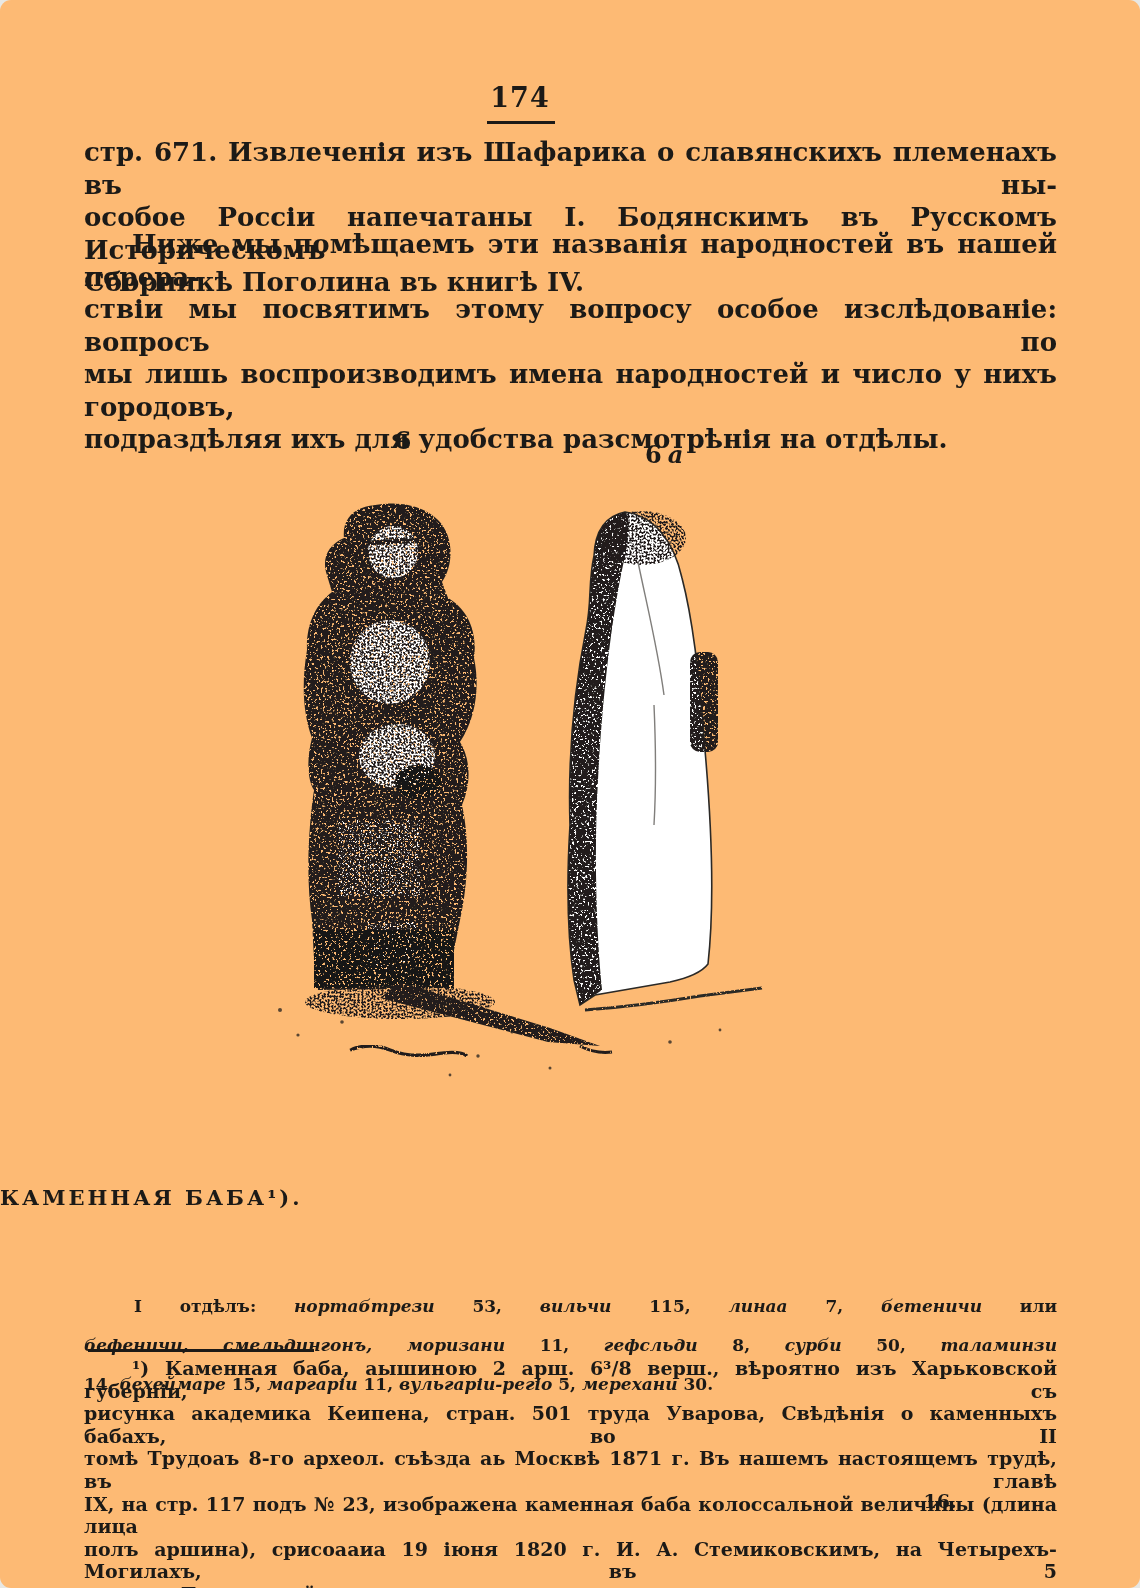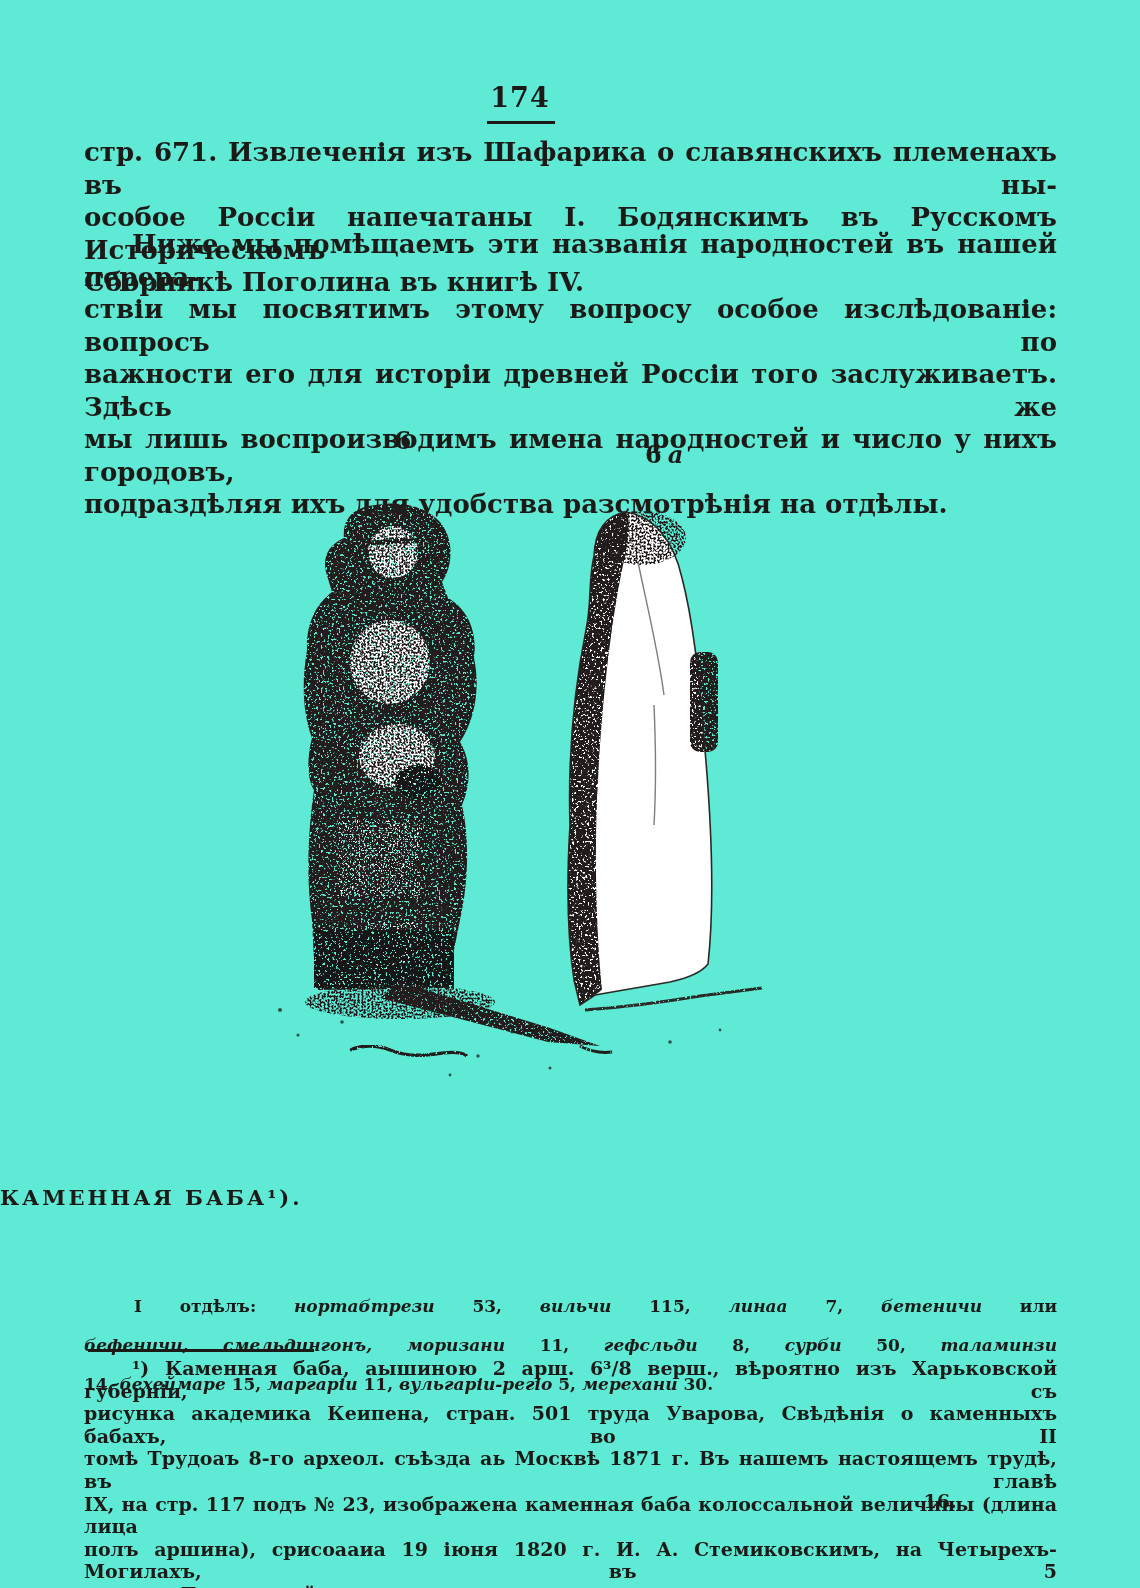--- a/index.html
+++ b/index.html
@@ -1,20 +1,20 @@
 <!DOCTYPE html>
 <html><head>
 <meta charset="utf-8">
 <style>
   html,body{margin:0;padding:0;background:#e8e8e4;}
   .page{
     position:relative; width:1140px; height:1588px; margin:0 auto;
-    background:#5eead4; overflow:hidden;
+    background:#fdba74; overflow:hidden;
     font-family:"DejaVu Serif","Liberation Serif",serif;
-    color:#1c1a17; font-weight:700;
+    color:#1c1a17; font-weight:700;border-radius:11px;
     -webkit-font-smoothing:antialiased;
   }
   .pagenum{
     position:absolute; top:82px; left:0; width:1040px;
     text-align:center; font-size:27px; letter-spacing:1px;
   }
   .pagenum-rule{
     position:absolute; top:121px; left:487px; width:68px; height:3px;
     background:#1c1a17;
   }
@@ -62,21 +62,20 @@
 
   <div class="textblock p1">
       <div class="line">стр. 671. Извлеченія изъ Шафарика о славянскихъ племенахъ въ ны-</div>
       <div class="line">особое Россіи напечатаны І. Бодянскимъ въ Русскомъ Историческомъ</div>
       <div class="line">Сборникѣ Поголина въ книгѣ IV.</div>
     </div>
 
   <div class="textblock p2">
       <div class="line">Ниже мы помѣщаемъ эти названія народностей въ нашей перера-</div>
       <div class="line">ствіи мы посвятимъ этому вопросу особое изслѣдованіе: вопросъ  по</div>
-      <div class="line">важности его для исторіи древней Россіи того заслуживаетъ. Здѣсь же</div>
       <div class="line">мы лишь воспроизводимъ имена народностей и число у нихъ городовъ,</div>
       <div class="line">подраздѣляя ихъ для удобства разсмотрѣнія на отдѣлы.</div>
     </div>
 
   <div class="fig-label-6">6</div>
   <div class="fig-label-6a">
     <span>6</span><span class="it">a</span>
   </div>
 
   <svg class="figure-svg" width="540" height="590" viewBox="0 0 540 590">

